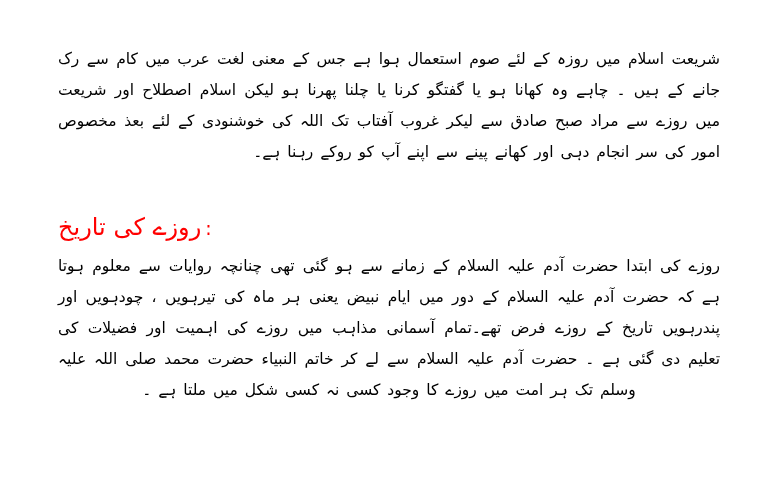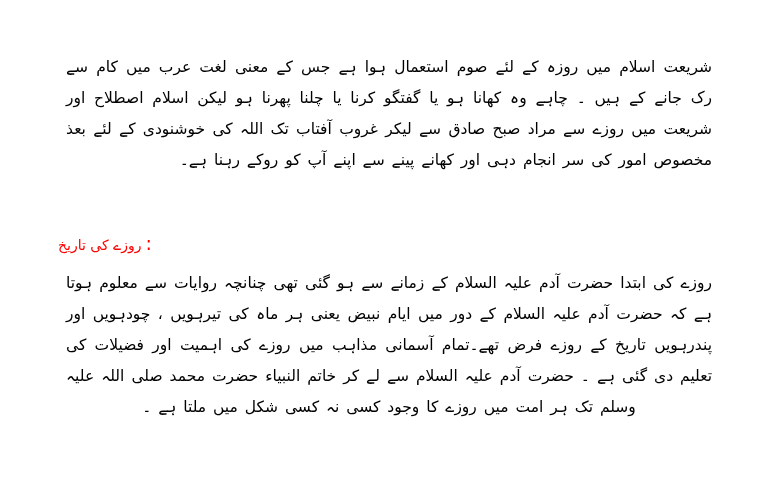--- a/index.html
+++ b/index.html
@@ -28,39 +28,39 @@
     direction: rtl;
     text-align: justify;
   }
   .para {
     color: #000000;
     font-size: 15.5px;
     line-height: 31px;
     text-align: justify;
     text-align-last: center;
     word-spacing: 2px;
-    margin: 8px;
+    margin: 0;
   }
   .para.first {
     text-align-last: right;
   }
   .gap-1 {
     height: 44px;
   }
   .heading-row {
     display: flex;
     flex-direction: row-reverse;
     justify-content: flex-start;
     align-items: baseline;
     gap: 4px;
     margin: 0 0 8px 0;
   }
   .heading {
     color: #ff0000;
-    font-size: 14px;
+    font-size: 24px;
     line-height: 30px;
     font-weight: normal;
     letter-spacing: 1px;
     margin: 0;
   }
   .heading-colon {
     color: #ff0000;
     font-size: 19px;
     line-height: 30px;
   }

